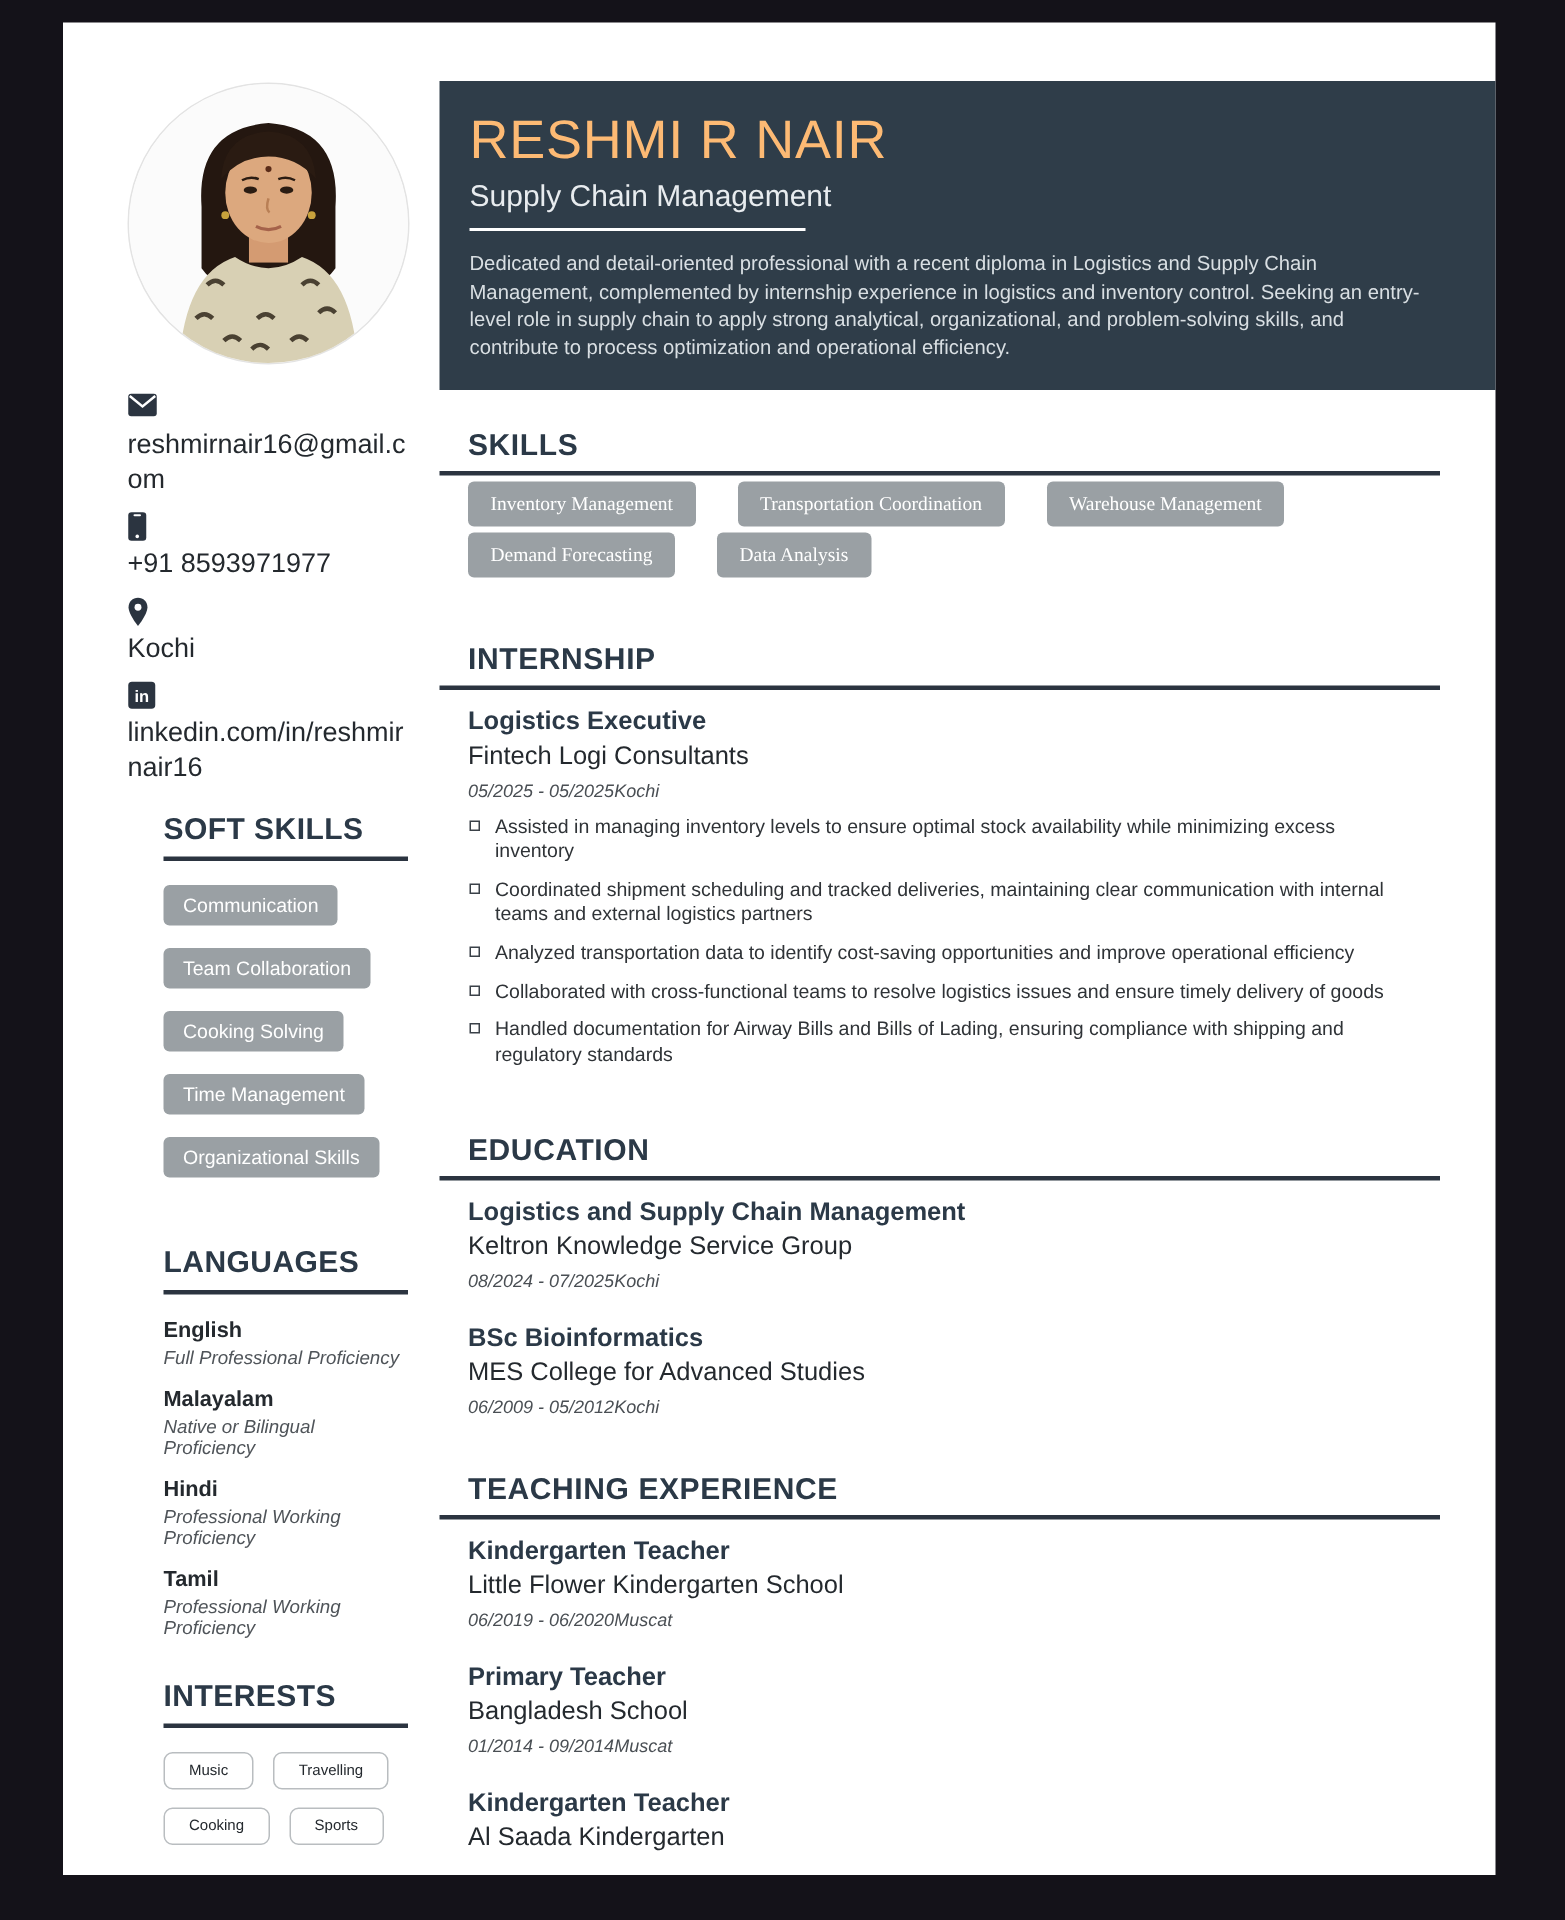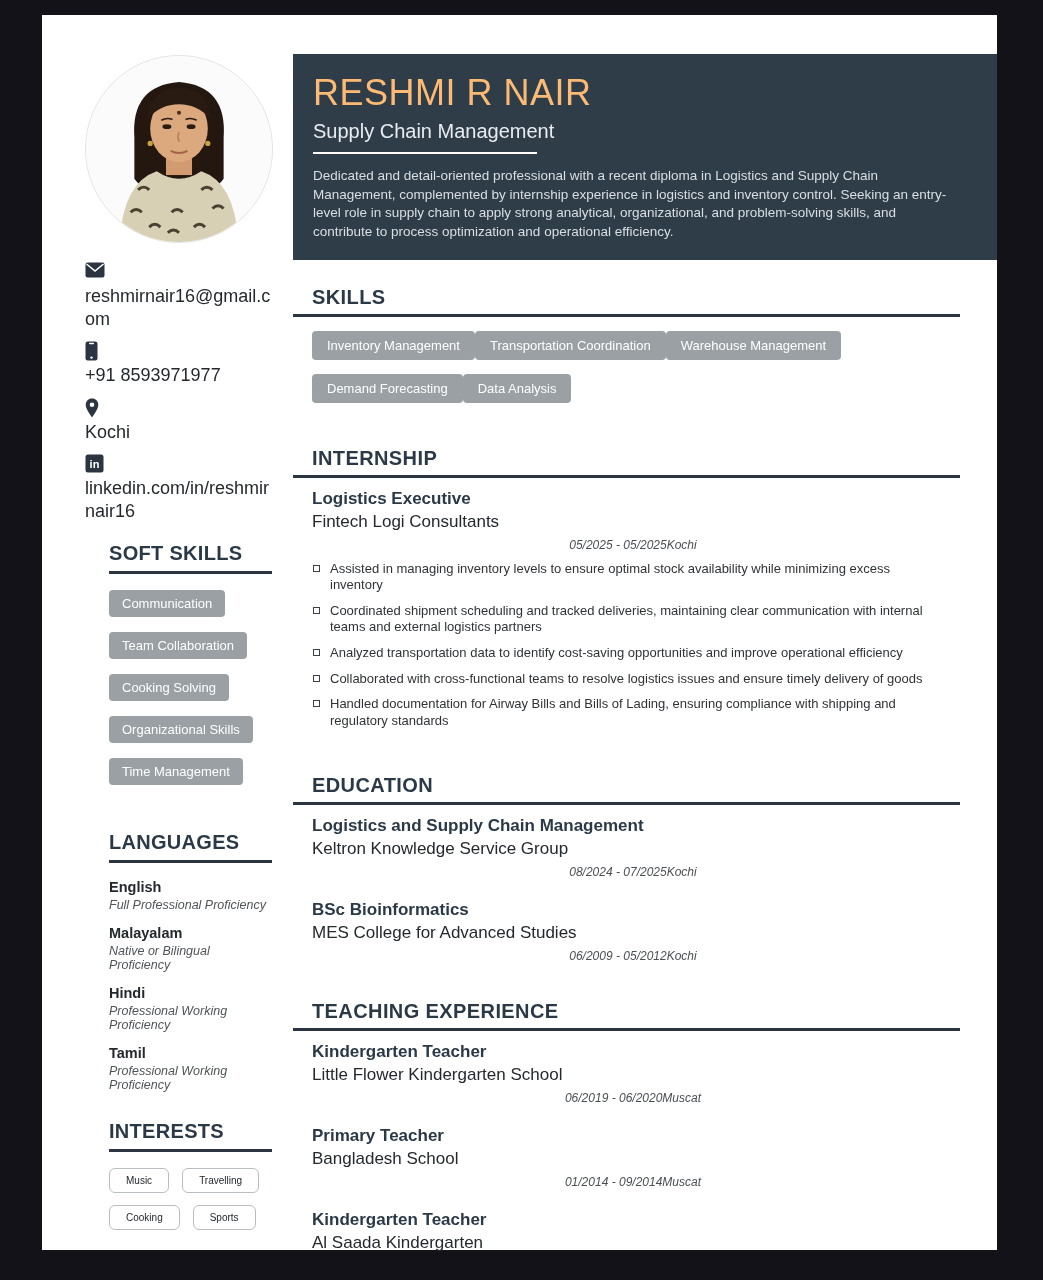--- a/index.html
+++ b/index.html
@@ -65,31 +65,31 @@
   }
 
   .section { margin-top:44px; }
   .section.first { margin-top:26px; }
   .section-heading {
     font-size:20px; font-weight:bold; color:#2b3947; letter-spacing:0.4px;
     border-bottom:3px solid #2b3440; padding:0 0 5px 19px;
   }
   .section-body { padding:0 6px 0 19px; }
 
-  .tag-row { display:flex; gap:0; margin-top:14px; flex-wrap:wrap; }
+  .tag-row { display:flex; gap:28px; margin-top:4px; flex-wrap:wrap;font-family:Liberation Serif, serif; }
   .skill-tag {
     display:inline-block; background:#9aa0a4; color:#ffffff;
     font-size:13px; padding:7px 15px; border-radius:4px;
   }
 
   .entry { margin-top:11px; margin-bottom:21px; }
   .entry-role { font-size:17px; font-weight:bold; color:#2b3947; }
   .entry-org { font-size:17px; color:#24292e; margin-top:3px; }
   .entry-meta {
-    display:flex; justify-content:center; margin-top:6px;
+    display:flex; justify-content:flex-start; margin-top:6px;
     font-size:12px; font-style:italic; color:#4a4f54;
   }
   .bullets { list-style:none; margin-top:9px; }
   .bullets li {
     position:relative; padding-left:18px; font-size:13px; line-height:1.28;
     color:#2f3337; margin-bottom:9px; max-width:630px;
   }
   .bullets li::before {
     content:""; position:absolute; left:1px; top:4px; width:5px; height:5px;
     border:1.5px solid #3a4148; background:transparent;
@@ -173,22 +173,22 @@
           </svg>
       </span>
       <span class="ctext">linkedin.com/in/reshmirnair16</span>
     </div>
 
     <div class="side-section">
       <div class="side-heading">SOFT SKILLS</div>
       <div><span class="side-tag">Communication</span></div>
       <div><span class="side-tag">Team Collaboration</span></div>
       <div><span class="side-tag">Cooking Solving</span></div>
+      <div><span class="side-tag">Time Management</span></div>
       <div><span class="side-tag">Organizational Skills</span></div>
-      <div><span class="side-tag">Time Management</span></div>
     </div>
 
     <div class="side-section" style="margin-top:31px;">
       <div class="side-heading">LANGUAGES</div>
       <div class="lang-item">
         <div class="lang-name">English</div>
         <div class="lang-level">Full Professional Proficiency</div>
       </div>
       <div class="lang-item">
         <div class="lang-name">Malayalam</div>

